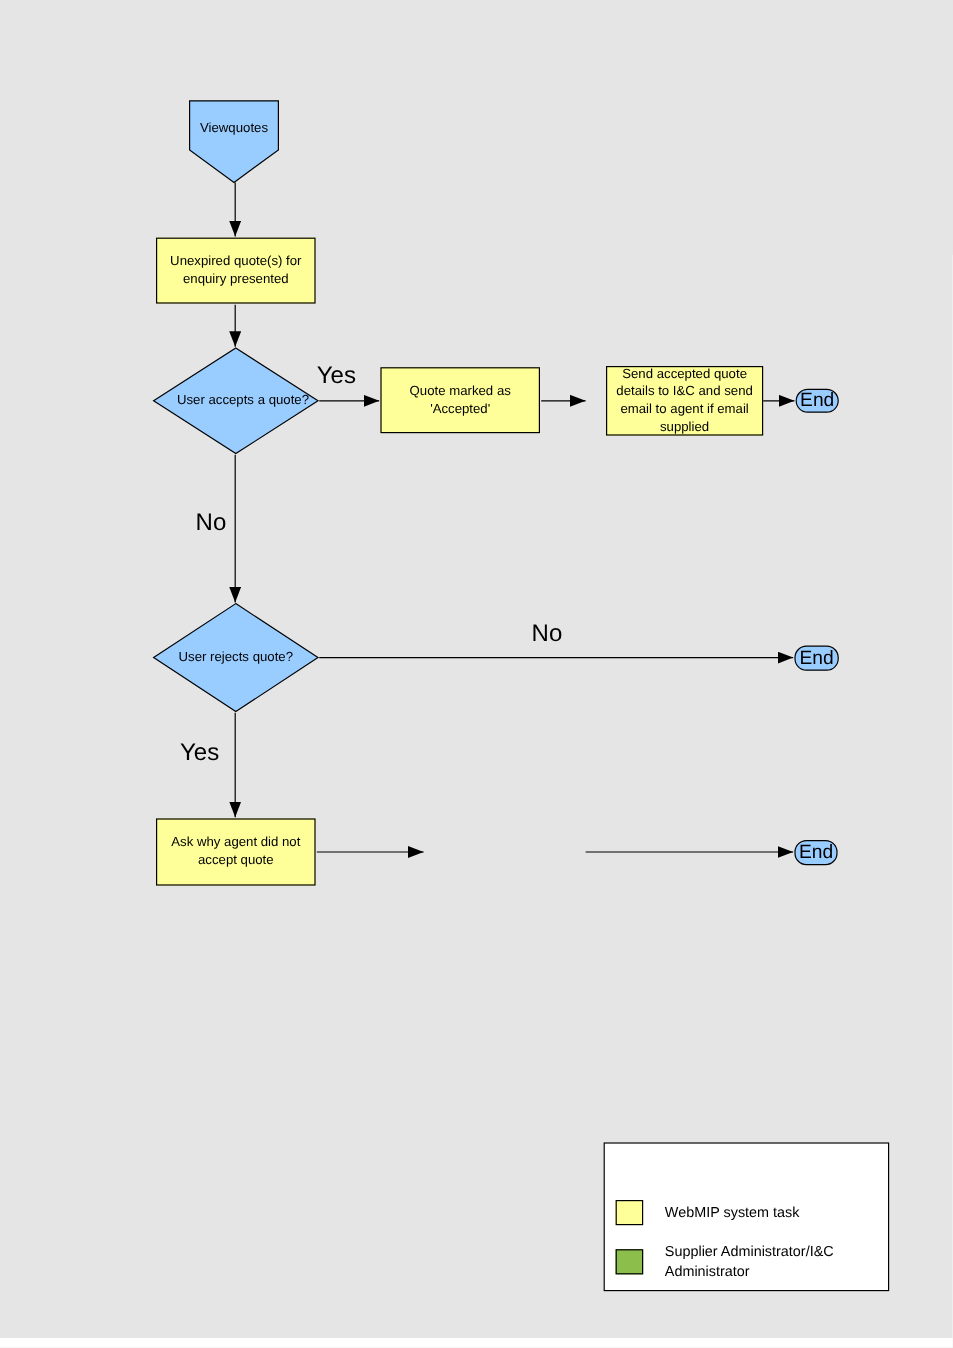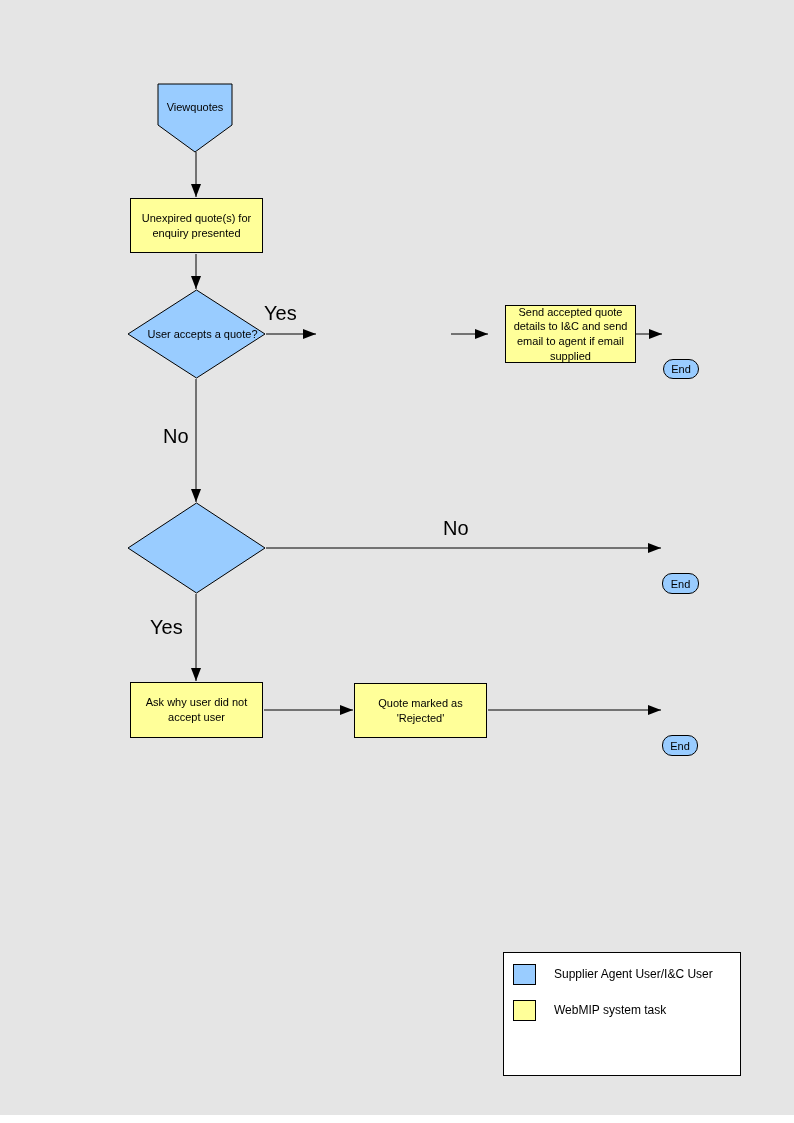--- a/index.html
+++ b/index.html
@@ -19,21 +19,21 @@
   .task { background:#FFFF99; border:1px solid #000; }
   #rect-unexpired { left:130px; top:198px; width:133px; height:55px; }
   #rect-accepted  { left:317px; top:306px; width:133px; height:55px; }
   #rect-send      { left:489px; top:305px; width:131px; height:58px;margin-left:16px; }
   #rect-askwhy    { left:130px; top:682px; width:133px; height:56px; }
   #rect-rejected  { left:354px; top:683px; width:133px; height:55px; }
 
   
   .end {
     position:absolute; display:flex; align-items:center; justify-content:center;
-    background:#99CCFF; border:1px solid #000; border-radius:10px; font-size:11px;margin-top:35px;
+    background:#99CCFF; border:1px solid #000; border-radius:10px; font-size:16px;
   }
   #end-1 { left:663px; top:324px; width:36px; height:20px; }
   #end-2 { left:662px; top:538px; width:37px; height:21px; }
   #end-3 { left:662px; top:700px; width:36px; height:21px; }
 
   
   .overlay-label {
     position:absolute; display:flex; align-items:center; justify-content:center;
     text-align:center; font-size:11px; line-height:1.32;
   }
@@ -87,39 +87,40 @@
     <line x1="621" y1="334" x2="662" y2="334" stroke="#000" stroke-width="1" marker-end="url(#arrow)"></line>
     <line x1="196" y1="379" x2="196" y2="502" stroke="#000" stroke-width="1" marker-end="url(#arrow)"></line>
     <line x1="266" y1="548" x2="661" y2="548" stroke="#000" stroke-width="1" marker-end="url(#arrow)"></line>
     <line x1="196" y1="594" x2="196" y2="681" stroke="#000" stroke-width="1" marker-end="url(#arrow)"></line>
     <line x1="264" y1="710" x2="353" y2="710" stroke="#000" stroke-width="1" marker-end="url(#arrow)"></line>
     <line x1="488" y1="710" x2="661" y2="710" stroke="#000" stroke-width="1" marker-end="url(#arrow)"></line>
   </svg>
 
   <div class="overlay-label" id="label-start">Viewquotes</div>
   <div class="overlay-label" id="label-accepts">User accepts a quote?</div>
+  <div class="overlay-label" id="label-rejects">User rejects quote?</div>
 
   <div class="node task" id="rect-unexpired">Unexpired quote(s) for enquiry presented</div>
+  <div class="node task" id="rect-accepted">Quote marked as 'Accepted'</div>
   <div class="node task" id="rect-send">Send accepted quote details to I&amp;C and send email to agent if email supplied</div>
-  <div class="node task" id="rect-askwhy">Ask why user did not accept user</div>
-  <div class="node task" id="rect-rejected">Quote marked as 'Rejected'</div>
+  <div class="node task" id="rect-askwhy">Ask why agent did not accept quote</div>
 
   <div class="end" id="end-1">End</div>
   <div class="end" id="end-2">End</div>
   <div class="end" id="end-3">End</div>
 
   <div class="edge-label" id="edge-yes-1">Yes</div>
   <div class="edge-label" id="edge-no-1">No</div>
   <div class="edge-label" id="edge-no-2">No</div>
   <div class="edge-label" id="edge-yes-2">Yes</div>
 
   <div id="legend">
-    <div class="legend-row" id="legend-row-1">
-      <span class="swatch swatch-user"></span>
-      <span class="legend-label">Supplier Agent User/I&amp;C User</span>
-    </div>
     <div class="legend-row" id="legend-row-2">
       <span class="swatch swatch-system"></span>
       <span class="legend-label">WebMIP system task</span>
+    </div>
+    <div class="legend-row" id="legend-row-3">
+      <span class="swatch swatch-admin"></span>
+      <span class="legend-label">Supplier Administrator/I&amp;C Administrator</span>
     </div>
   </div>
 
 </div>
 
 </body></html>

